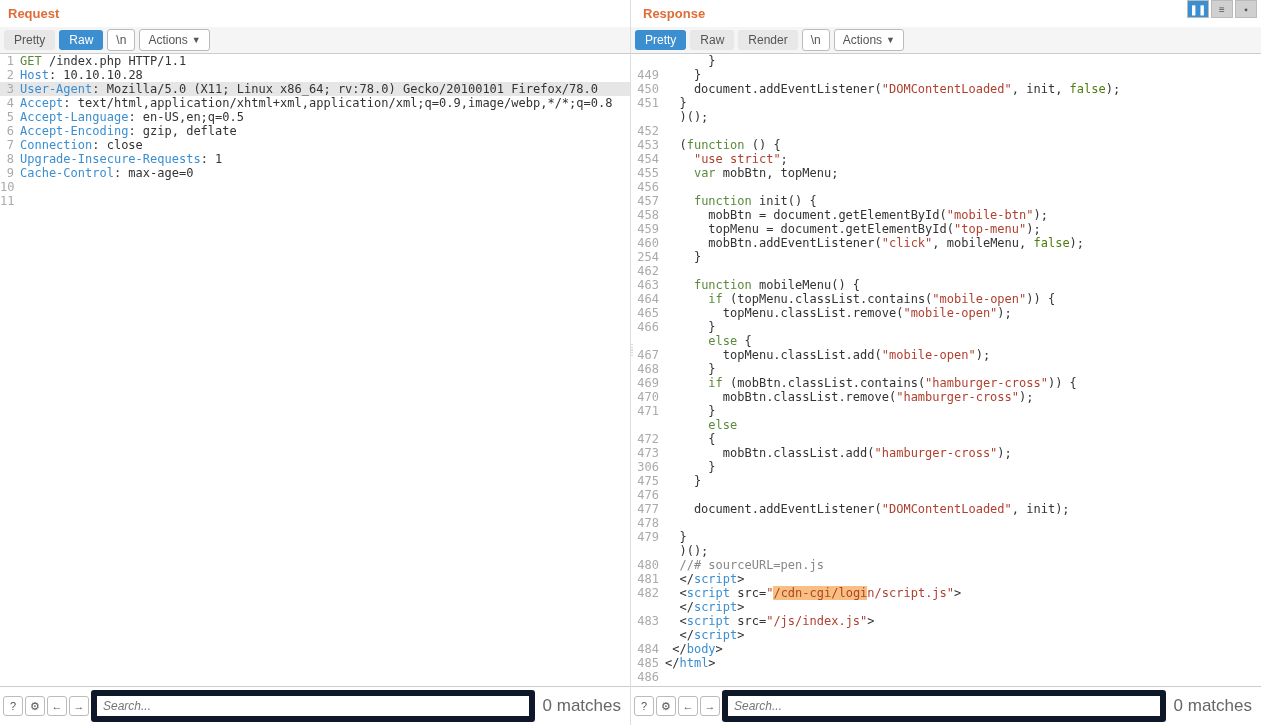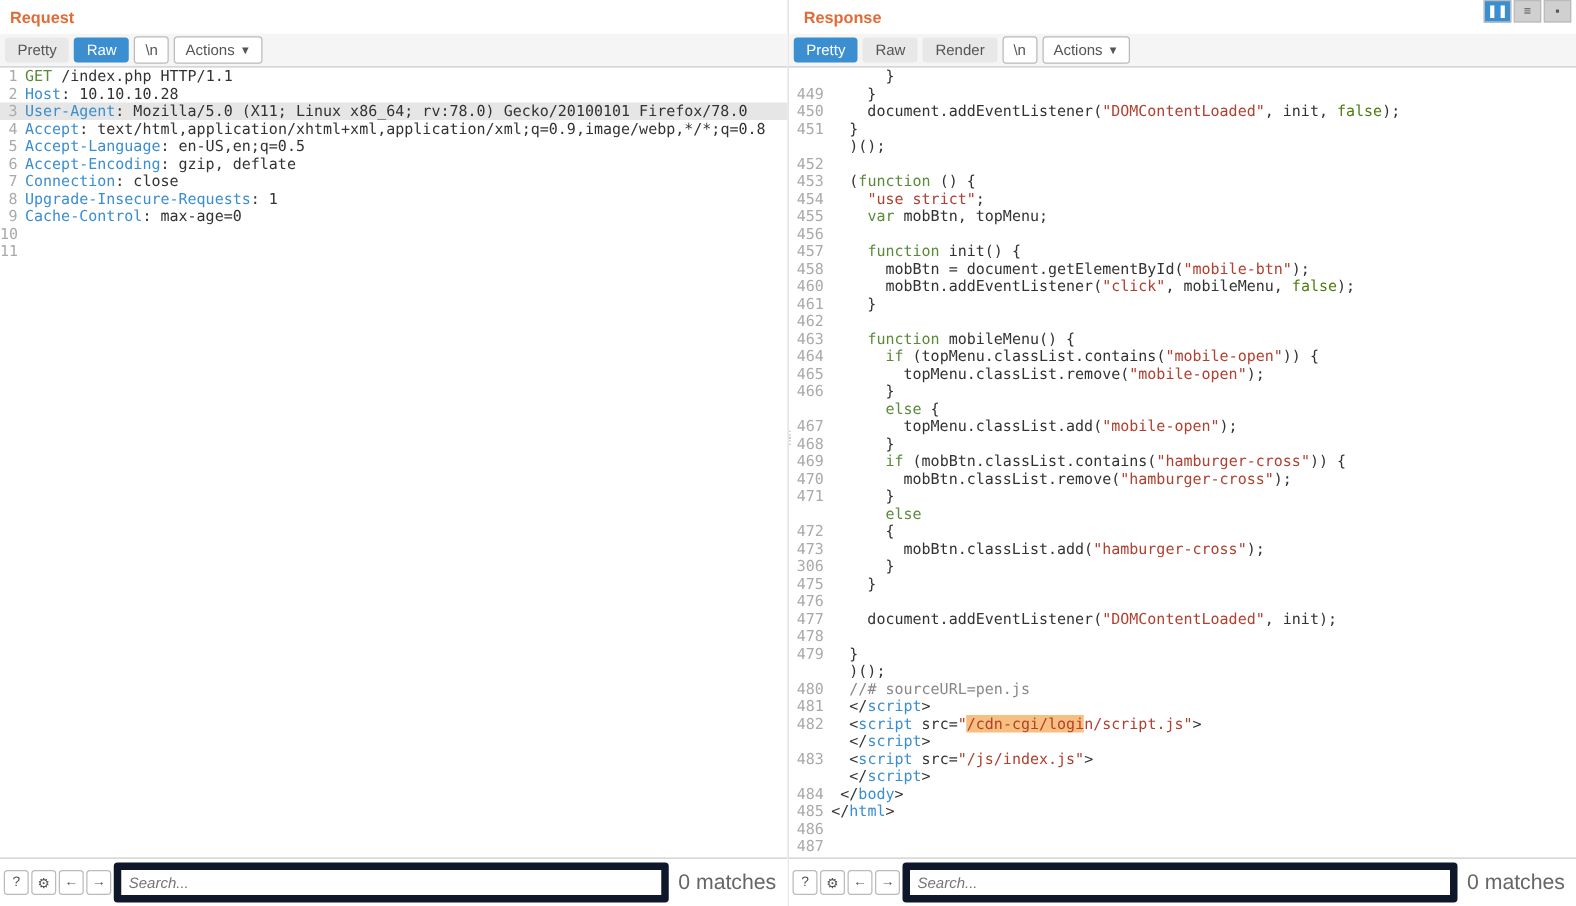--- a/index.html
+++ b/index.html
@@ -171,25 +171,29 @@
         </div>
         <div class="code-line">
           <div class="gutter wide">457</div>
           <div class="line-txt">    <span class="tk-func">function</span> init() {</div>
         </div>
         <div class="code-line">
           <div class="gutter wide">458</div>
           <div class="line-txt">      mobBtn = document.getElementById(<span class="tk-str">"mobile-btn"</span>);</div>
         </div>
         <div class="code-line">
+          <div class="gutter wide">459</div>
+          <div class="line-txt">      topMenu = document.getElementById(<span class="tk-str">"top-menu"</span>);</div>
+        </div>
+        <div class="code-line">
           <div class="gutter wide">460</div>
           <div class="line-txt">      mobBtn.addEventListener(<span class="tk-str">"click"</span>, mobileMenu, <span class="tk-bool">false</span>);</div>
         </div>
         <div class="code-line">
-          <div class="gutter wide">461</div>
+          <div class="gutter wide">254</div>
           <div class="line-txt">    }</div>
         </div>
         <div class="code-line">
           <div class="gutter wide">462</div>
           <div class="line-txt"></div>
         </div>
         <div class="code-line">
           <div class="gutter wide">463</div>
           <div class="line-txt">    <span class="tk-func">function</span> mobileMenu() {</div>
         </div>

